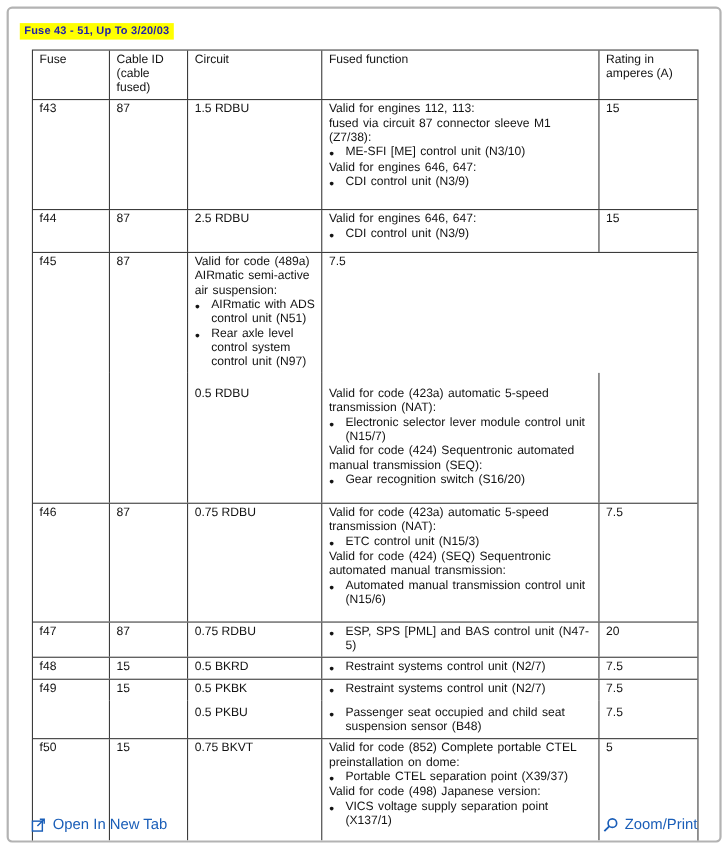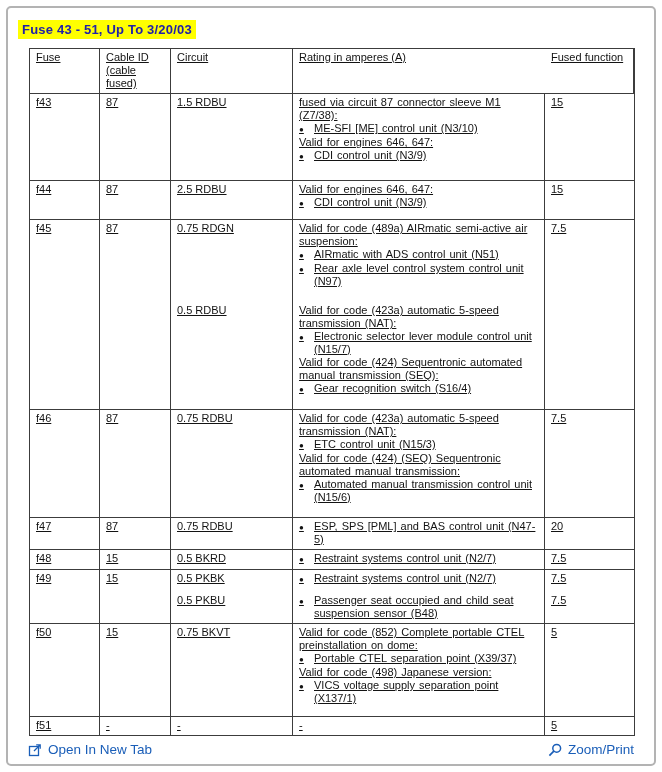--- a/index.html
+++ b/index.html
@@ -1,27 +1,27 @@
 <!DOCTYPE html>
 <html style="--hl: #ffff00; --tc: #2121a8; --lk: #1a5eb8; --tl: #3c3c3c;"><head>
 <meta charset="utf-8">
 <style>
   html,body{margin:0;padding:0;background:#ffffff;font-family:"Liberation Sans",sans-serif;}
   .frame{position:relative;width:646px;height:756px;margin:6px auto;border:2px solid #b3b3b3;
          border-radius:5px;background:#fff;overflow:hidden;box-sizing:content-box;}
   .page{padding:10px 14px 0 8px;}
   .title{display:inline-block;margin:2px 0 9px 2px;padding:2px 4px;background:var(--hl,#ffff00);
-         color:var(--tc,#2121a8);font-size:13px;font-weight:bold;letter-spacing:.2px;}
+         color:var(--tc,#2121a8);font-size:10px;font-weight:bold;letter-spacing:.2px;}
   .fuse-table{margin-left:13px;width:606px;border:1px solid var(--tl,#3c3c3c);color:#131313;
               font-size:11px;line-height:13px;box-sizing:border-box;}
   .hrow,.block{display:grid;grid-template-columns:70px 71px 122px 252px 1fr;}
   .hrow{border-bottom:1px solid var(--tl,#3c3c3c);}
   .row{border-bottom:1px solid var(--tl,#3c3c3c);}
   .row:last-child{border-bottom:0;}
-  .cell{padding:2px 5px 3px 6px;border-right:1px solid var(--tl,#3c3c3c);box-sizing:border-box;text-decoration:underline;}
+  .cell{padding:2px 5px 3px 6px;border-right:1px solid var(--tl,#3c3c3c);box-sizing:border-box;}
   .cell.c4{border-right:0;}
   .block+.block .cell{padding-top:5px;}
   .row-f45 .block+.block .cell{padding-top:13px;}
   .row-f43{--pb:17px}.row-f44{--pb:9px}.row-f45{--pb:13px}.row-f46{--pb:13px}.row-f50{--pb:11px}
   .row .block:last-child .cell{padding-bottom:var(--pb,3px);}
   .line{word-spacing:1px;}
   .line.bl{display:flex;}
   .bullet{flex:0 0 15px;font-size:8px;line-height:13px;padding-top:1px;}
   .lt{flex:1;}
   .footer{position:absolute;left:0;right:0;bottom:7px;display:flex;justify-content:space-between;
@@ -34,30 +34,31 @@
 <body>
 
 <div class="frame">
   <div class="page">
     <div class="title">Fuse 43 - 51, Up To 3/20/03</div>
     <div class="fuse-table">
       <div class="hrow" id="header-row">
           <div class="cell h c0">Fuse</div>
           <div class="cell h c2">Cable ID (cable fused)</div>
           <div class="cell h c1">Circuit</div>
+          <div class="cell h c3">Fused function</div>
           <div class="cell h c4">Rating in amperes (A)</div>
-          <div class="cell h c3">Fused function</div>
         </div>
       <div id="table-body">
           <div class="row row-f43">
             <div class="block">
               <div class="cell c0">f43</div>
               <div class="cell c1">87</div>
               <div class="cell c2">1.5 RDBU</div>
               <div class="cell c3">
+                <div class="line">Valid for engines 112, 113:</div>
                 <div class="line">fused via circuit 87 connector sleeve M1 (Z7/38):</div>
                 <div class="line bl">
                   <span class="bullet">●</span>
                   <span class="lt">ME-SFI [ME] control unit (N3/10)</span>
                 </div>
                 <div class="line">Valid for engines 646, 647:</div>
                 <div class="line bl">
                   <span class="bullet">●</span>
                   <span class="lt">CDI control unit (N3/9)</span>
                 </div>
@@ -77,21 +78,20 @@
                   <span class="lt">CDI control unit (N3/9)</span>
                 </div>
               </div>
               <div class="cell c4">15</div>
             </div>
           </div>
           <div class="row row-f45">
             <div class="block">
               <div class="cell c0">f45</div>
               <div class="cell c1">87</div>
-              <div class="cell c2">0.75 RDGN</div>
               <div class="cell c3">
                 <div class="line">Valid for code (489a) AIRmatic semi-active air suspension:</div>
                 <div class="line bl">
                   <span class="bullet">●</span>
                   <span class="lt">AIRmatic with ADS control unit (N51)</span>
                 </div>
                 <div class="line bl">
                   <span class="bullet">●</span>
                   <span class="lt">Rear axle level control system control unit (N97)</span>
                 </div>
@@ -104,21 +104,21 @@
               <div class="cell c2">0.5 RDBU</div>
               <div class="cell c3">
                 <div class="line">Valid for code (423a) automatic 5-speed transmission (NAT):</div>
                 <div class="line bl">
                   <span class="bullet">●</span>
                   <span class="lt">Electronic selector lever module control unit (N15/7)</span>
                 </div>
                 <div class="line">Valid for code (424) Sequentronic automated manual transmission (SEQ):</div>
                 <div class="line bl">
                   <span class="bullet">●</span>
-                  <span class="lt">Gear recognition switch (S16/4)</span>
+                  <span class="lt">Gear recognition switch (S16/20)</span>
                 </div>
               </div>
               <div class="cell c4"></div>
             </div>
           </div>
           <div class="row row-f46">
             <div class="block">
               <div class="cell c0">f46</div>
               <div class="cell c1">87</div>
               <div class="cell c2">0.75 RDBU</div>

